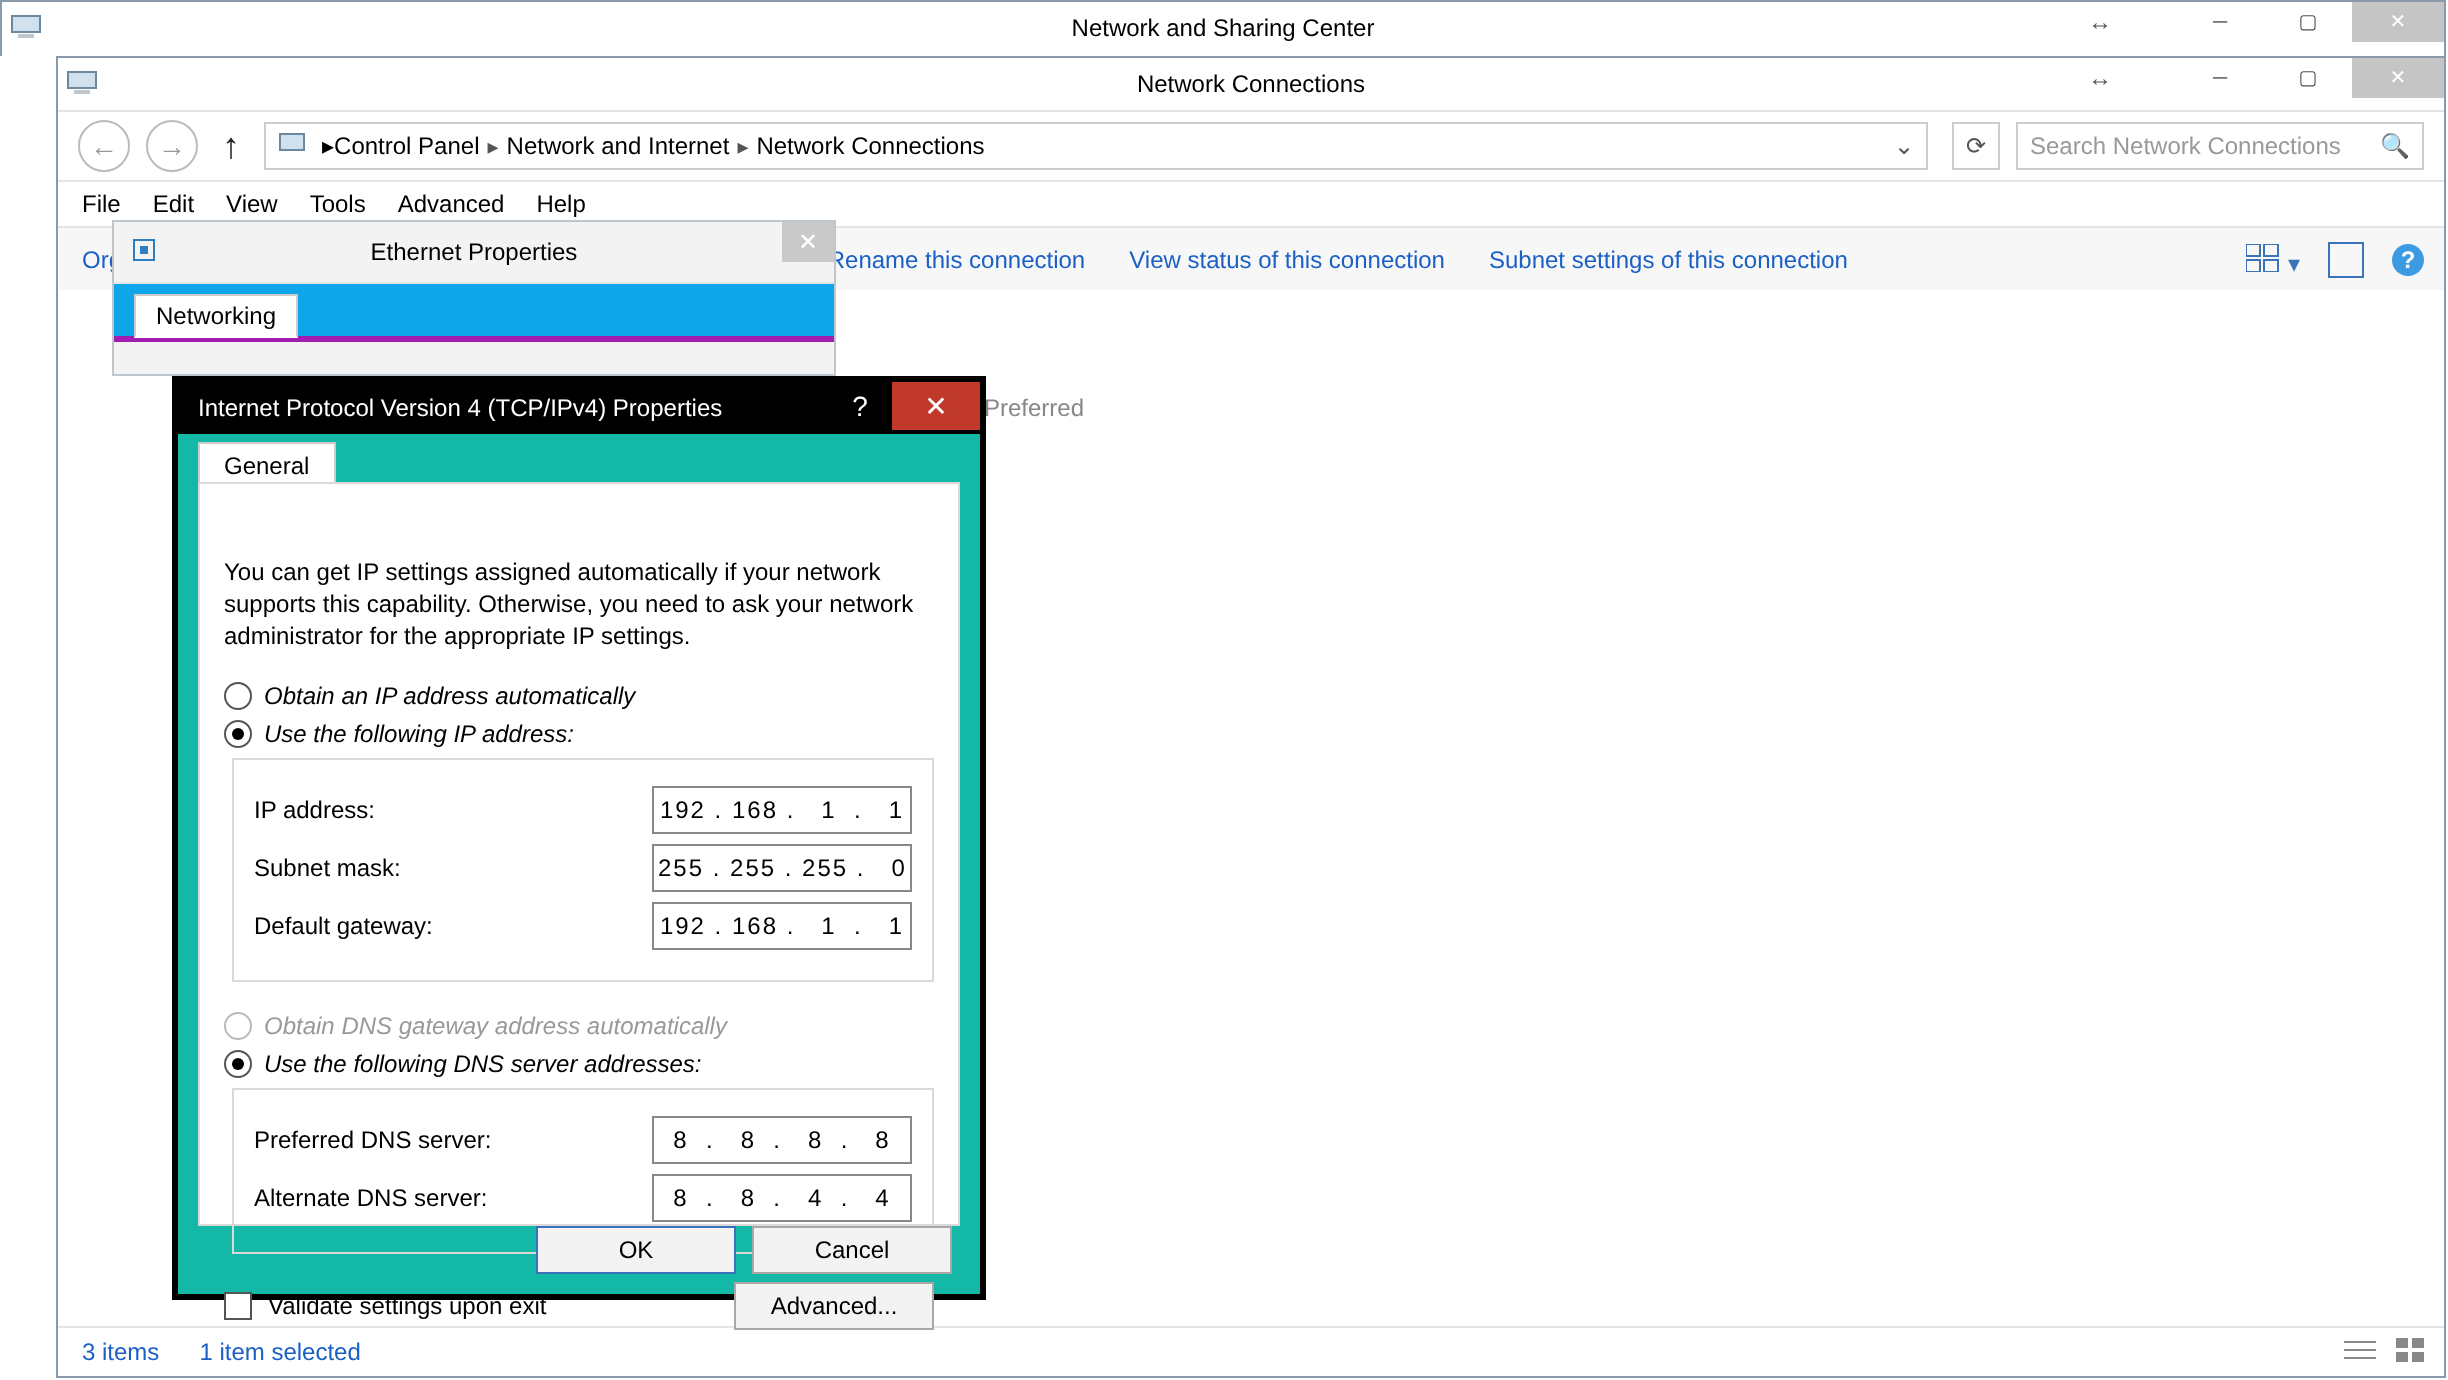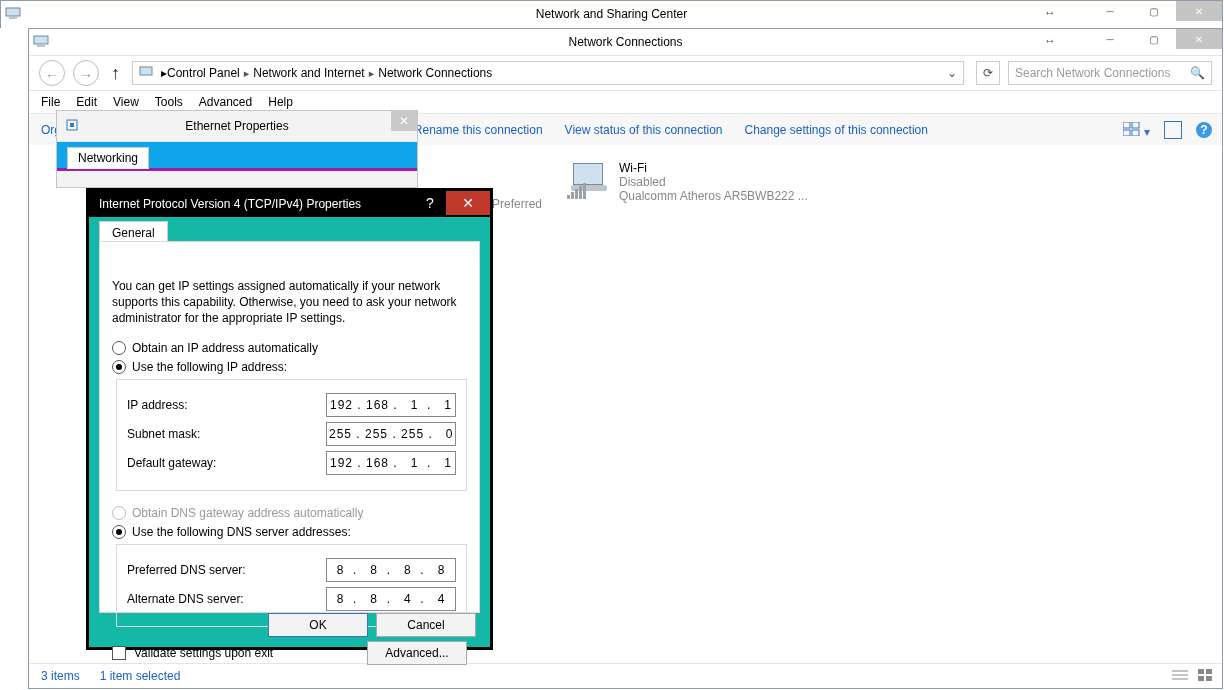--- a/index.html
+++ b/index.html
@@ -168,21 +168,21 @@
   .ipv4-inner {
     background:#fff; margin:8px; border:1px solid #d9d9d9; height:370px;
     position:relative;
   }
   .ipv4-tab {
     border:1px solid #ccc; border-bottom:1px solid #fff; padding:4px 12px;
     background:#fff; font-size:12px; display:inline-block;
   }
   .ipv4-content { position:absolute; top:26px; left:12px; right:12px; bottom:10px;}
   .ipv4-desc { font-size:12px; line-height:1.35; margin:10px 0 14px 0;}
-  .radio-row { display:flex; align-items:center; gap:6px; font-size:12px; margin:5px 0;}
+  .radio-row { display:flex; align-items:center; gap:6px; font-size:12px; margin:5px 0;font-style:italic;}
   .radio {
     width:12px;height:12px;border:1px solid #555;border-radius:50%;
     display:inline-flex;align-items:center;justify-content:center;
   }
   .radio.disabled { border-color:#bbb; color:#bbb;}
   .radio.selected::after { content:""; width:6px;height:6px;background:#000;border-radius:50%;}
   .ip-fieldset {
     border:1px solid #d9d9d9; padding:8px 10px 10px 10px; margin-left:4px; margin-top:4px;
   }
   .ip-row { display:flex; align-items:center; justify-content:space-between; margin:5px 0;}
@@ -277,57 +277,39 @@
     <span>Advanced</span>
     <span>Help</span>
   </div>
 
   <div class="explorer-toolbar">
     <span class="org"><span>Organize</span> ▾</span>
     <span style="visibility:hidden;">spacer spacer spacer spacer spacer</span>
     <span style="margin-left:30px;">ction</span>
     <span>Rename this connection</span>
     <span>View status of this connection</span>
-    <span>Change settings of this connection</span>
+    <span>Subnet settings of this connection</span>
     <div class="right-icons">
       <span>
         <svg width="18" height="14">
             <rect x="0" y="0" width="7" height="6" fill="none" stroke="#3b73b9"></rect>
             <rect x="9" y="0" width="7" height="6" fill="none" stroke="#3b73b9"></rect>
             <rect x="0" y="8" width="7" height="6" fill="none" stroke="#3b73b9"></rect>
             <rect x="9" y="8" width="7" height="6" fill="none" stroke="#3b73b9"></rect>
           </svg> ▾
       </span>
       <span class="toolbar-square-icon"></span>
       <span style="width:16px;height:16px;border-radius:50%;background:#3b9ae1;color:#fff;display:inline-flex;align-items:center;justify-content:center;font-weight:bold;">?</span>
     </div>
   </div>
 
   <div class="explorer-body">
 
     <span style="position:absolute; left:463px; top:52px; color:#888;font-size:12px;">Preferred</span>
 
-    <div class="netitem" style="left:538px; top:16px;">
-      <div class="icon">
-        <div class="screen"></div>
-          <div class="base"></div>
-        <div class="signal">
-            <span style="height:4px;"></span>
-            <span style="height:7px;"></span>
-            <span style="height:10px;"></span>
-            <span style="height:13px;"></span>
-            <span style="height:16px;"></span>
-          </div>
-      </div>
-      <div class="txt">
-        <div class="l1">Wi-Fi</div>
-        <div class="l2">Disabled</div>
-        <div class="l3">Qualcomm Atheros AR5BWB222 ...</div>
-      </div>
-    </div>
   </div>
 
   <div class="statusbar">
     <span>3 items</span>
     <span>1 item selected</span>
     <div class="right-icons">
       <span>
         <svg width="16" height="12">
             <line x1="0" y1="2" x2="16" y2="2" stroke="#888"></line>
             <line x1="0" y1="6" x2="16" y2="6" stroke="#888"></line>

